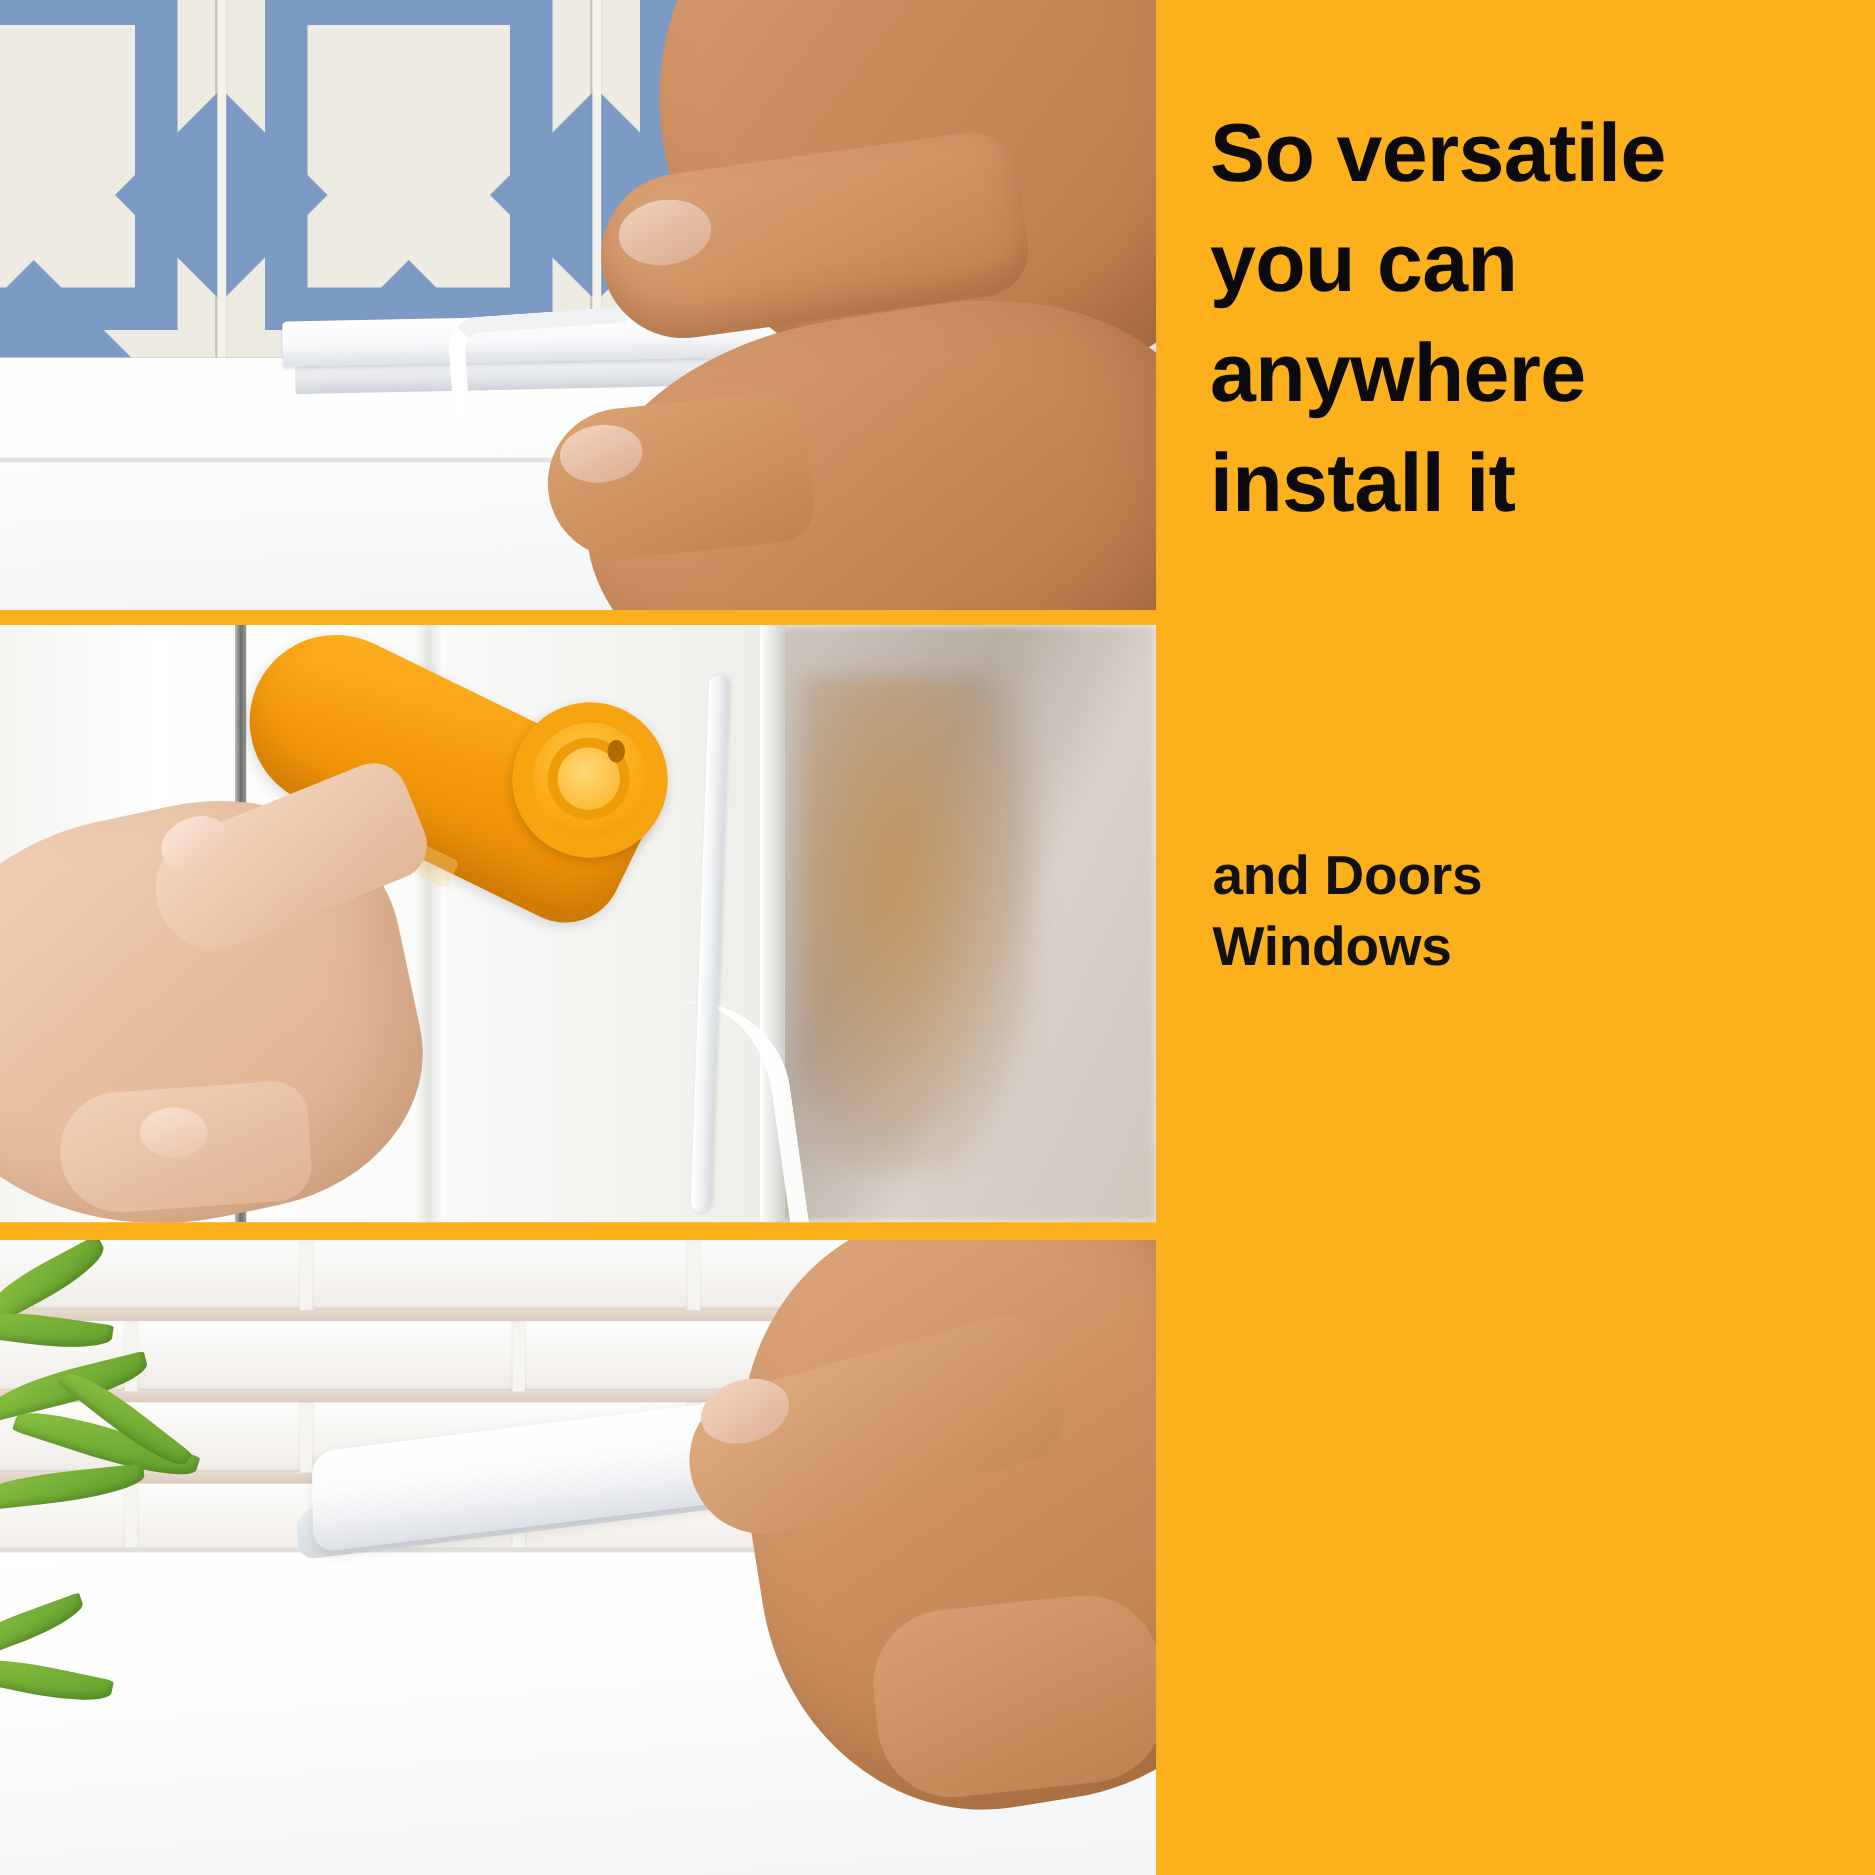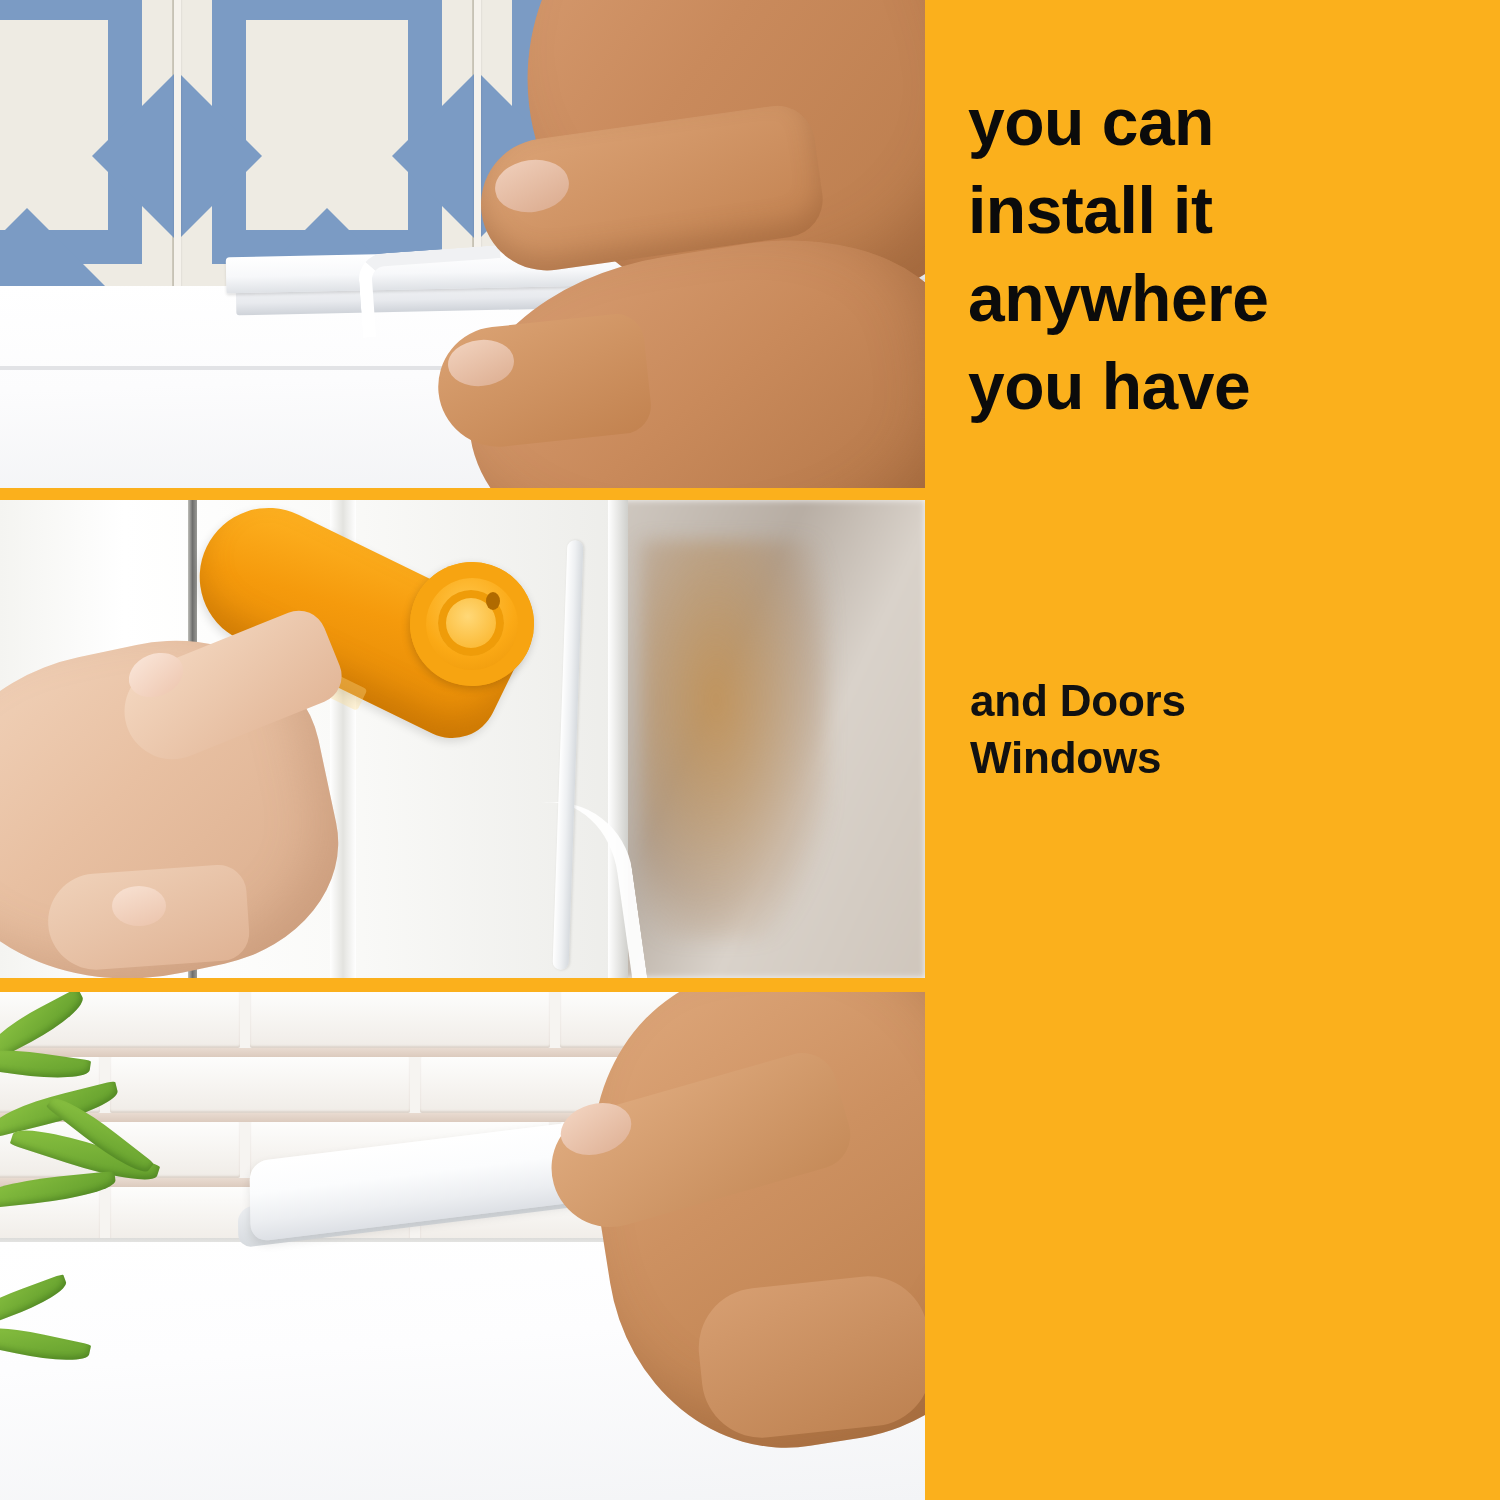--- a/index.html
+++ b/index.html
@@ -482,24 +482,24 @@
       <div id="p3hand-knuckle"></div>
       <div id="p3hand-finger"></div>
       <div id="p3hand-nail"></div>
     </div>
 
   </div>
 
   <div class="text-panel">
 
     <div class="headline">
+      <div>So versatile</div>
       <div>you can</div>
+      <div>anywhere</div>
       <div>install it</div>
-      <div>anywhere</div>
-      <div>you have</div>
     </div>
 
     <div class="bullets">
 
 
       <div class="bullet">
         <div>and Doors</div>
         <div>Windows</div>
       </div>
 

